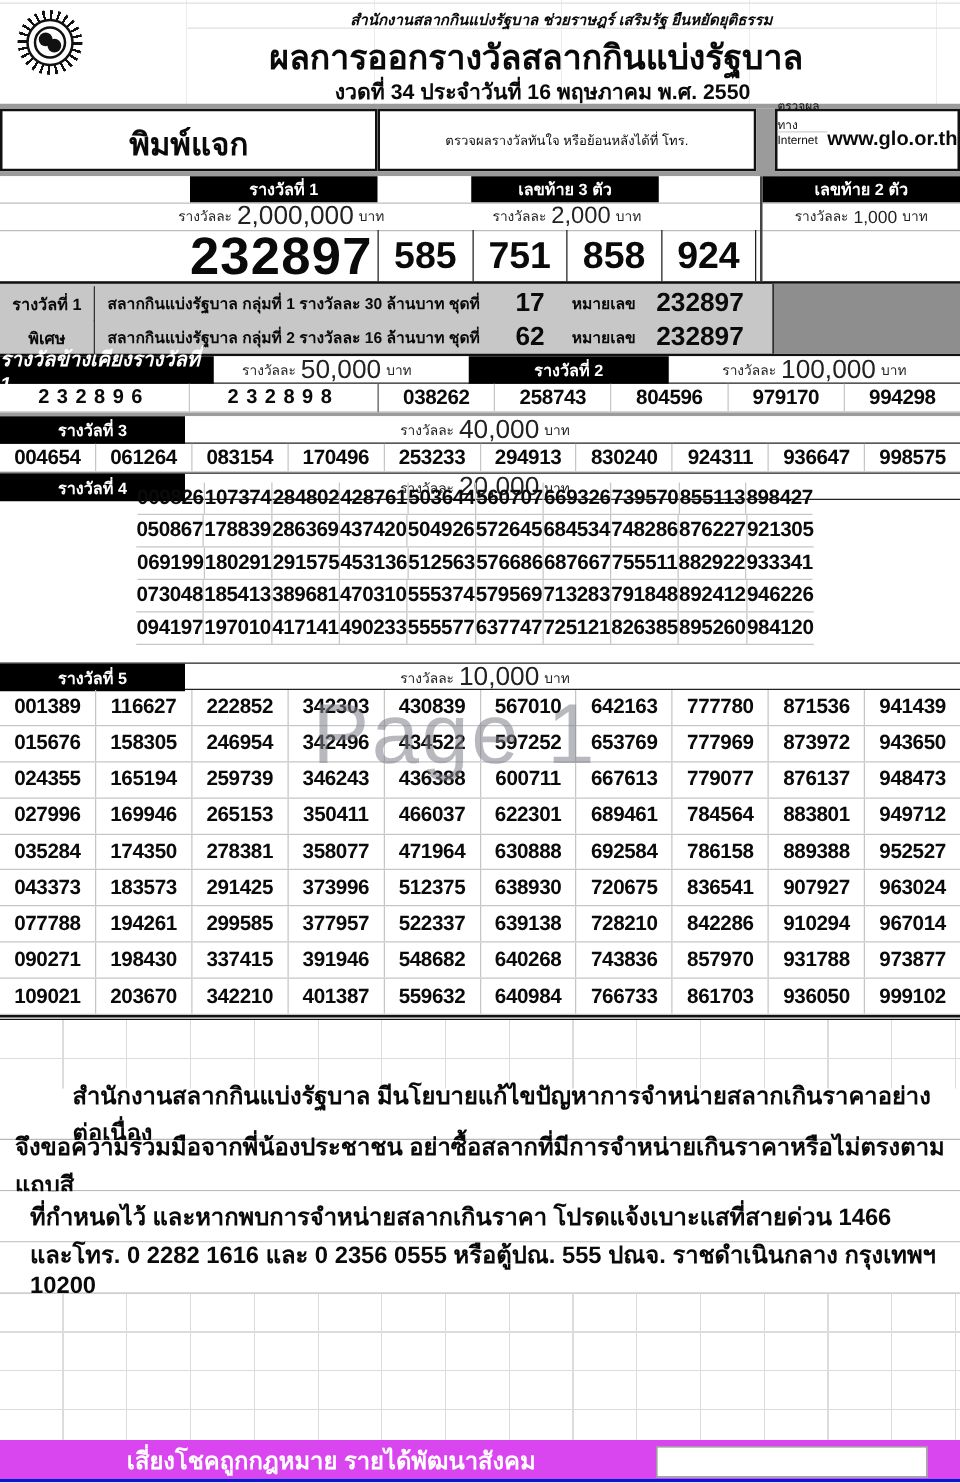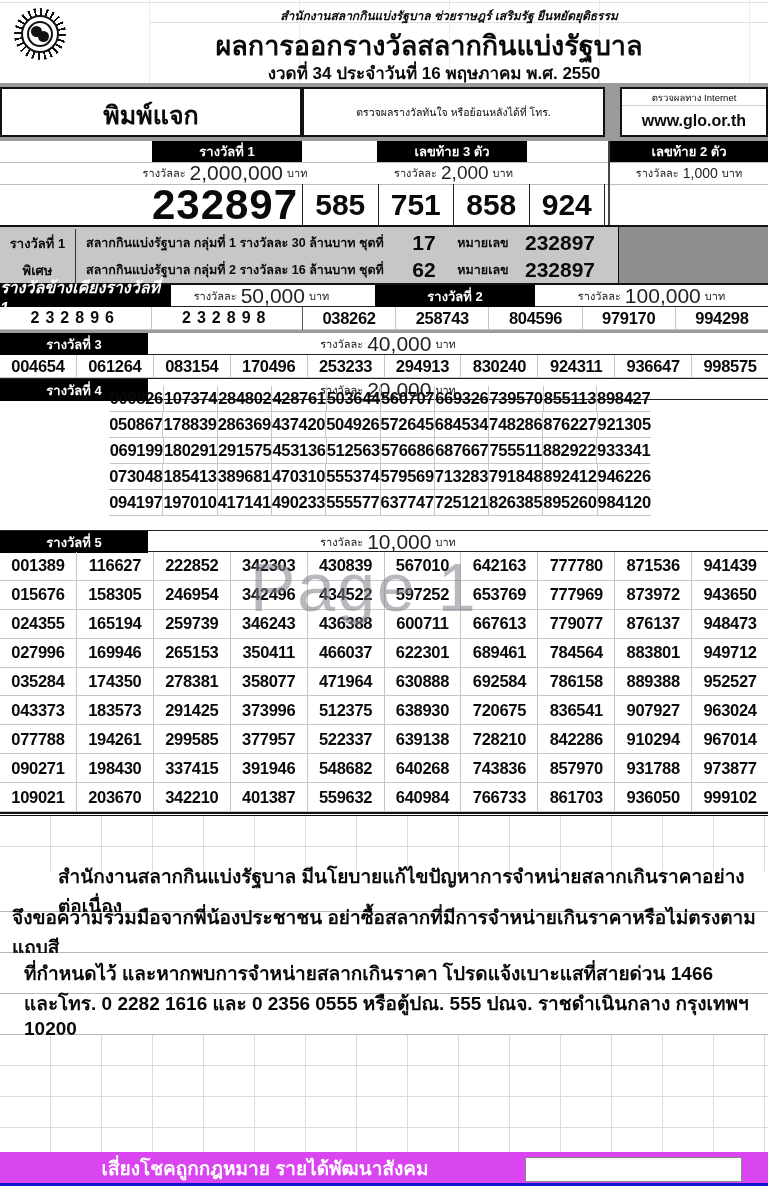--- a/index.html
+++ b/index.html
@@ -107,21 +107,21 @@
 
   <div class="graybar" style="top:83px;"></div>
 
   <div class="chk-box ctr" style="left:0;width:302px;align-items:flex-end;">
     <span class="print-label">พิมพ์แจก</span>
   </div>
   <div class="chk-box" style="left:302px;width:303px;display:flex;flex-direction:column;">
     <div class="phone-line">ตรวจผลรางวัลทันใจ หรือย้อนหลังได้ที่ โทร.</div>
   </div>
   <div class="abs" style="top:87px;left:605px;width:15px;height:54px;background:#9b9b9b;"></div>
-  <div class="chk-box" style="left:620px;width:148px;display:flex;flex-direction:column;">
+  <div class="chk-box" style="left:620px;width:148px;display:flex;flex-direction:row;">
     <div class="inet-label ctr">ตรวจผลทาง Internet</div>
     <div class="inet-url ctr b">www.glo.or.th</div>
   </div>
 
   <div class="graybar" style="top:137px;"></div>
 
   <div class="abs" style="top:141px;left:0;width:768px;height:84px;background:#fff;">
     <div class="head-black" style="left:152px;top:0;width:150px;height:21px;font-size:13px;">รางวัลที่ 1</div>
     <div class="head-black" style="left:377px;top:0;width:150px;height:21px;font-size:13px;">เลขท้าย 3 ตัว</div>
     <div class="head-black" style="left:610px;top:0;width:158px;height:21px;font-size:13px;">เลขท้าย 2 ตัว</div>

